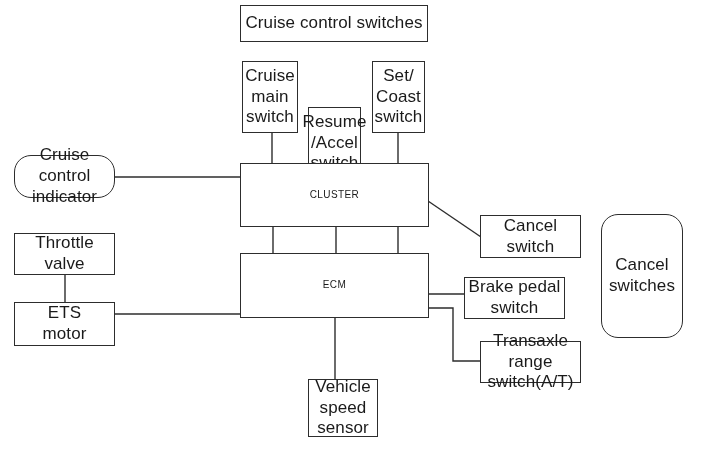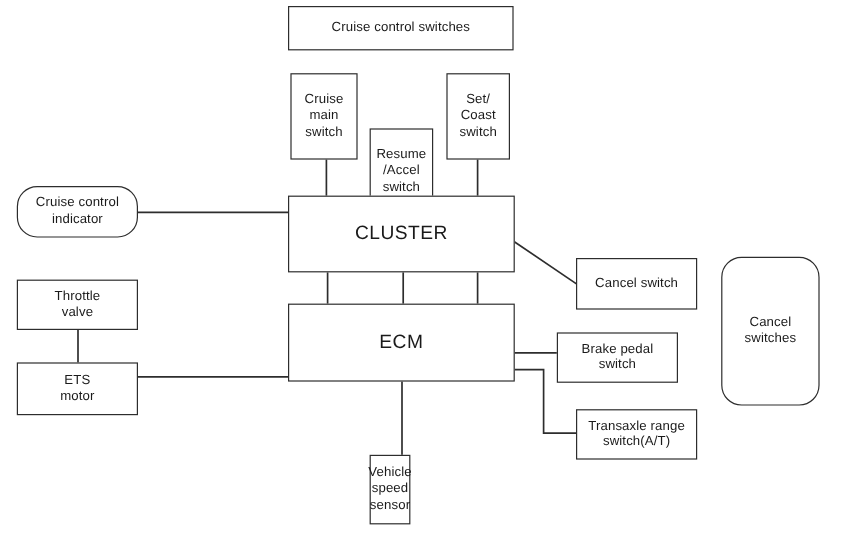--- a/index.html
+++ b/index.html
@@ -28,26 +28,26 @@
     border: 1.5px solid #2d2d2d;
     background: #ffffff;
     display: flex;
     align-items: center;
     justify-content: center;
     text-align: center;
     z-index: 2;
   }
   .lbl {
     white-space: pre-line;
-    font-size: 11px;
+    font-size: 17px;
     line-height: 1.22;
     letter-spacing: 0.1px;
   }
   .lbl-big {
-    font-size: 16px;
+    font-size: 10px;
     letter-spacing: 0.4px;
   }
 </style>
 </head>
 <body>
 
 <div id="diagram">
 
   <svg id="wires" width="701" height="452" viewBox="0 0 701 452" stroke="#2d2d2d" stroke-width="1.4" fill="none">
 
@@ -131,19 +131,19 @@
   <div class="box" style="left:480px; top:341px; width:101px; height:42px;">
     <span class="lbl">Transaxle range
 switch(A/T)</span>
   </div>
 
   <div class="box" style="left:601px; top:214px; width:82px; height:124px;border-radius:17px;">
     <span class="lbl">Cancel
 switches</span>
   </div>
 
-  <div class="box" style="left:308px; top:379px; width:34px; height:58px;">
+  <div class="box" style="left:308px; top:379px; width:70px; height:58px;">
     <span class="lbl">Vehicle
 speed
 sensor</span>
   </div>
 
 </div>
 
 </body></html>

